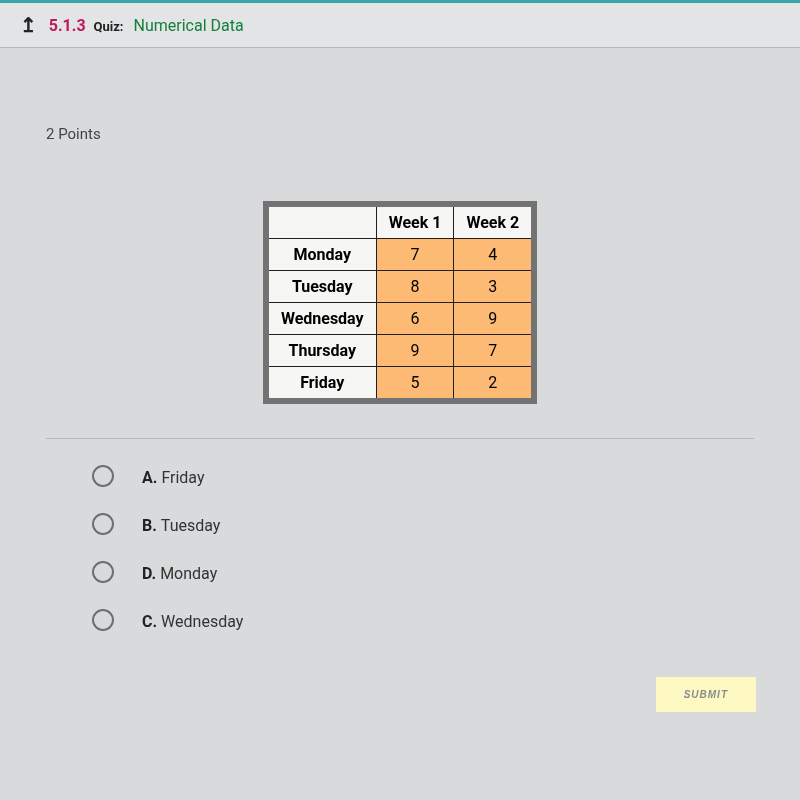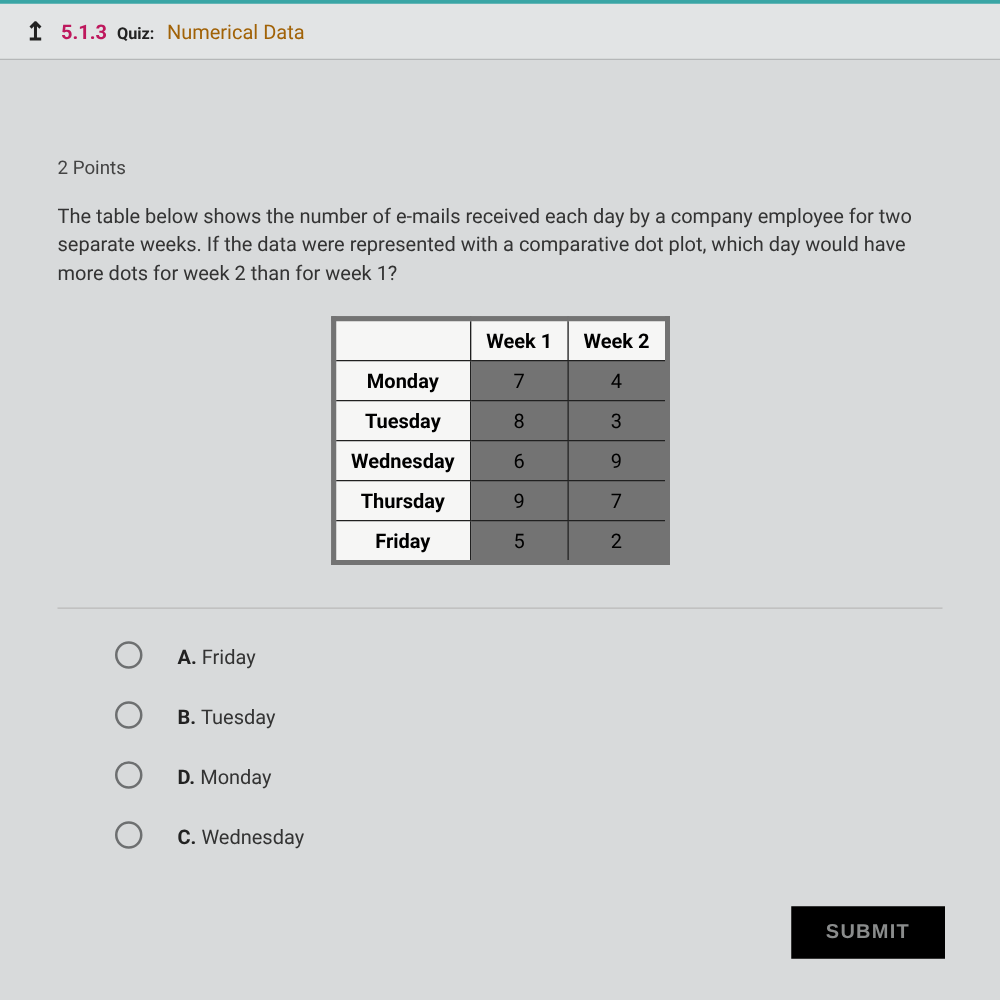--- a/index.html
+++ b/index.html
@@ -21,36 +21,37 @@
     }
     .back-icon {
       font-size: 20px;
       font-weight: bold;
       color: #222;
       cursor: pointer;
       user-select: none;
     }
     .quiz-code { font-weight: 700; color: #be185d; font-size: 16px; }
     .quiz-label { font-weight: 700; color: #222; font-size: 13px; margin-left: 4px; }
-    .quiz-subject { color: #a16207; font-size: 16px; margin-left: 6px; }
+    .quiz-subject { color: #15803d; font-size: 16px; margin-left: 6px; }
     .content {
       padding: 40px 46px 10px 46px;
     }
     .q-title { font-weight: 700; font-size: 18px; color: #222; margin-bottom: 8px; }
     .q-points { font-size: 15px; color: #444; margin-bottom: 18px; margin-top: 37px; }
     .q-prompt { font-size: 16px; color: #333; line-height: 1.45; margin-bottom: 22px; max-width: 690px; }
     .table-wrap {
       display: flex;
       justify-content: center;
       margin-bottom: 34px;
     }
     table.data {
       border-collapse: collapse;
-      background: #737373;
-      border: 4px solid #737373;
+      background: #fdba74;
+      border: 6px solid #737373;
+      margin-top: 40px;
     }
     table.data th, table.data td {
       border: 1px solid #202020;
       padding: 6px 12px;
       text-align: center;
       font-size: 16px;
     }
     table.data th.corner {
       border-top: 2px solid #202020;
       border-left: 2px solid #202020;
@@ -80,45 +81,45 @@
       flex-shrink: 0;
     }
     .opt-letter { font-weight: 700; font-size: 16px; color: #222; margin-right: 4px; }
     .opt-text { font-size: 16px; color: #333; }
     .footer {
       display: flex;
       justify-content: flex-end;
       padding: 10px 44px 0 0;
     }
     .submit-btn {
-      background: #000000;
+      background: #fef9c3;
       color: #8a8c8c;
       border: none;
       padding: 12px 28px;
-      font-size: 16px;
+      font-size: 10px;
       letter-spacing: 1px;
       font-weight: 600;
       cursor: pointer;
+      font-style: italic;
     }
   </style>
 </head>
 <body>
 
 <div class="topbar">
   <span class="back-icon">↥</span>
   <span>
     <span class="quiz-code">5.1.3</span>
     <span class="quiz-label">Quiz:</span>
     <span class="quiz-subject">Numerical Data</span>
   </span>
 </div>
 
 <div class="content">
   <div class="q-points">2 Points</div>
-  <div class="q-prompt">The table below shows the number of e-mails received each day by a company employee for two separate weeks. If the data were represented with a comparative dot plot, which day would have more dots for week 2 than for week 1?</div>
 
   <div class="table-wrap">
     <table class="data">
       <tbody>
           <tr>
         <th class="corner"></th>
         <th class="col">Week 1</th>
         <th class="col">Week 2</th>
       </tr>
       <tr>

